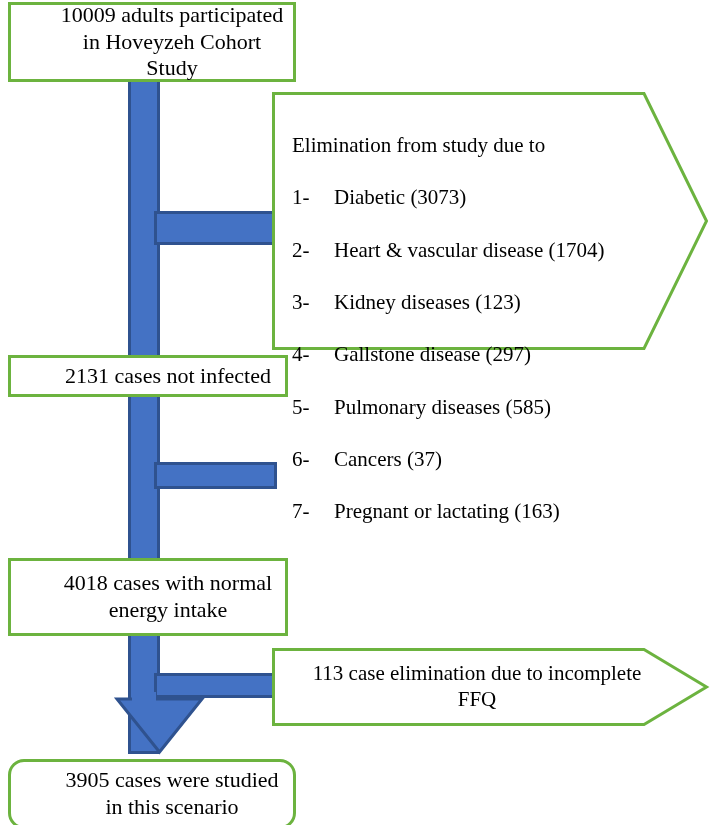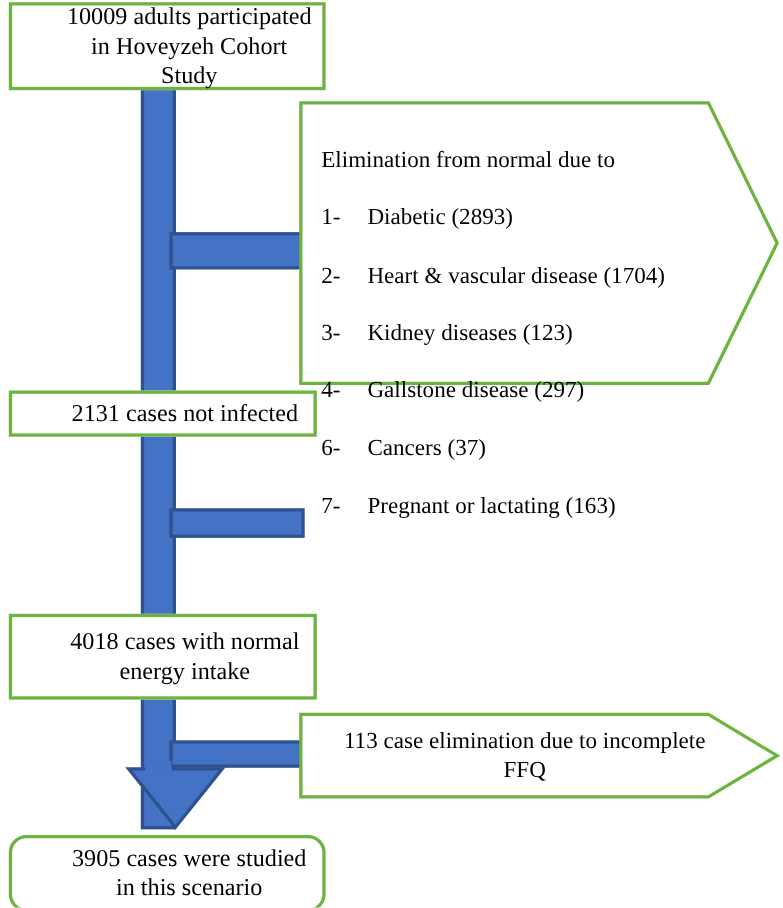--- a/index.html
+++ b/index.html
@@ -153,25 +153,26 @@
   <div class="node-box" id="node-studied">
     <span class="node-text">3905 cases were studied
 in this scenario</span>
   </div>
 
   <div class="chevron-box" id="callout-diseases">
     <svg viewBox="0 0 436 258" preserveAspectRatio="none">
       <polygon points="1.5,1.5 372,1.5 434.5,129 372,256.5 1.5,256.5" fill="#ffffff" stroke="#6cb33f" stroke-width="3" stroke-linejoin="miter"></polygon>
     </svg>
     <div class="chevron-text">
-      <span class="list-row">Elimination from normal due to</span>
-      <span class="list-row"><span class="list-num">1-</span><span>Diabetic (2893)</span></span>
+      <span class="list-row">Elimination from study due to</span>
+      <span class="list-row"><span class="list-num">1-</span><span>Diabetic (3073)</span></span>
       <span class="list-row"><span class="list-num">2-</span><span>Heart &amp; vascular disease (1704)</span></span>
       <span class="list-row"><span class="list-num">3-</span><span>Kidney diseases (123)</span></span>
       <span class="list-row"><span class="list-num">4-</span><span>Gallstone disease (297)</span></span>
+      <span class="list-row"><span class="list-num">5-</span><span>Pulmonary diseases (585)</span></span>
       <span class="list-row"><span class="list-num">6-</span><span>Cancers (37)</span></span>
       <span class="list-row"><span class="list-num">7-</span><span>Pregnant or lactating (163)</span></span>
     </div>
   </div>
 
 
   <div class="chevron-box" id="callout-ffq">
     <svg viewBox="0 0 436 78" preserveAspectRatio="none">
       <polygon points="1.5,1.5 372,1.5 434.5,39 372,76.5 1.5,76.5" fill="#ffffff" stroke="#6cb33f" stroke-width="3" stroke-linejoin="miter"></polygon>
     </svg>

